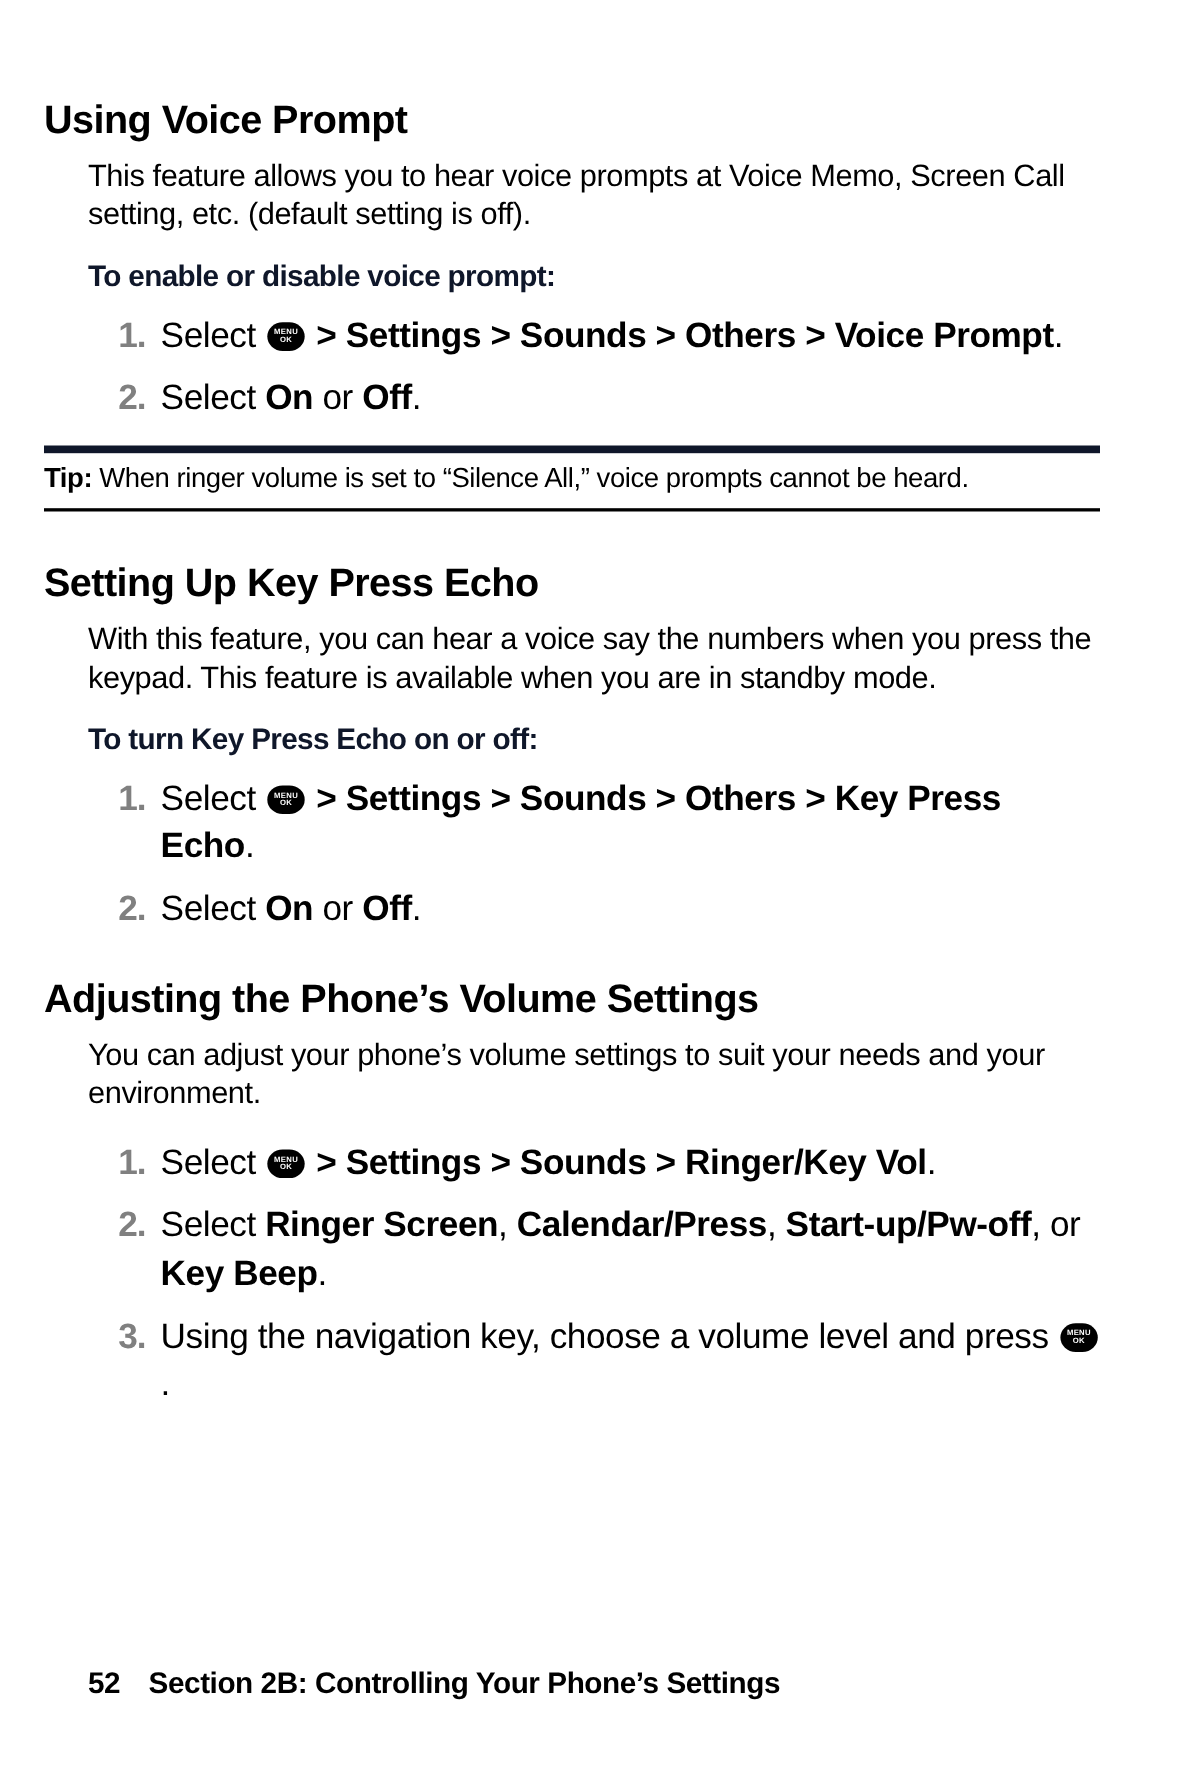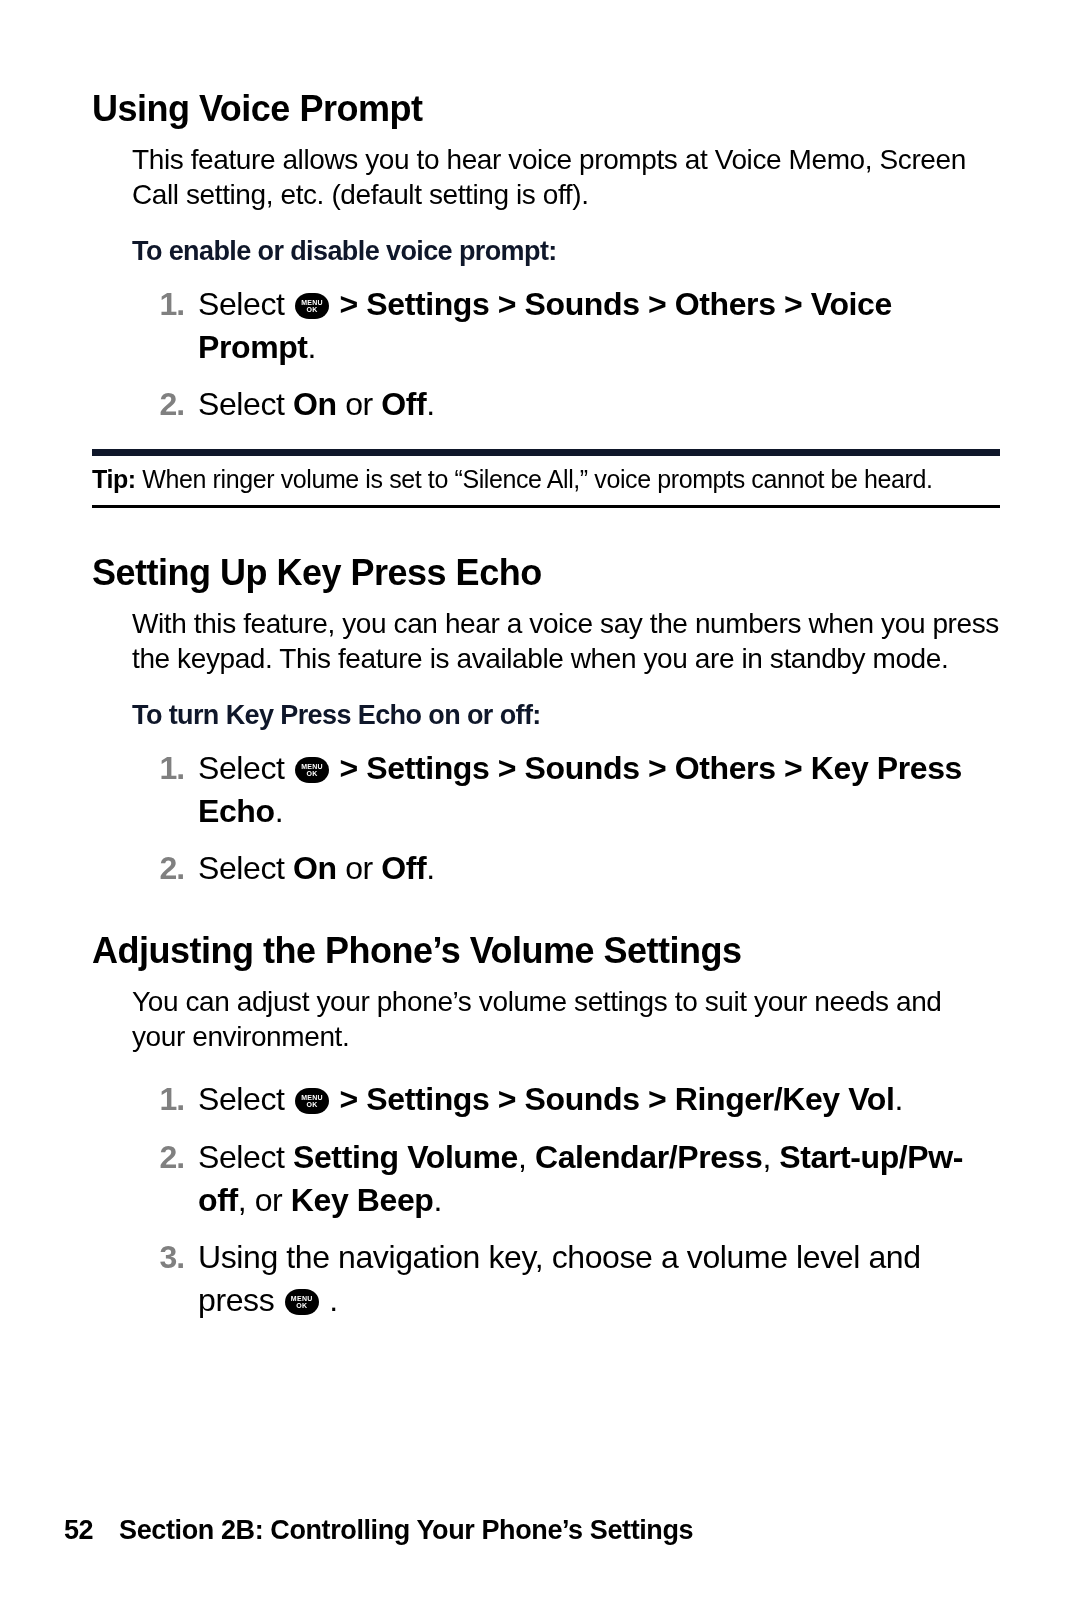--- a/index.html
+++ b/index.html
@@ -7,21 +7,21 @@
     padding: 0;
     background: #fff;
     font-family: "Myriad Pro", "Segoe UI", Arial, Helvetica, sans-serif;
     -webkit-font-smoothing: antialiased;
     color: #000;
   }
   .page {
     width: 1080px;
     height: 1620px;
     position: relative;
-    padding: 88px 80px 0 92px;
+    padding: 88px 80px 0 40px;
     box-sizing: border-box;
   }
   h2 {
     font-size: 36px;
     font-weight: 700;
     margin: 0 0 12px 0;
     letter-spacing: -0.5px;
   }
   .body-text {
     font-size: 28px;
@@ -86,21 +86,21 @@
     top: 6px;
     left: 0;
     right: 0;
     text-align: center;
     letter-spacing: 0.3px;
     font-family: Arial, sans-serif;
   }
   .footer {
     position: absolute;
     bottom: 74px;
-    left: 64px;
+    left: 80px;
     right: 80px;
     font-size: 27px;
     font-weight: 700;
     letter-spacing: -0.4px;
   }
   .footer .pageno {
     display: inline-block;
     width: 48px;
   }
 </style>
@@ -139,21 +139,21 @@
 
   <div class="section-gap"></div>
 
   <h2>Adjusting the Phone’s Volume Settings</h2>
   <p class="body-text">You can adjust your phone’s volume settings to suit your needs and your environment.</p>
   <ol>
     <li>
       <span>Select </span><span class="menu-icon"></span><b> &gt; Settings &gt; Sounds &gt; Ringer/Key Vol</b><span>.</span>
     </li>
     <li>
-      <span>Select </span><b>Setting Volume</b><span>, </span><b>Calendar/Press</b><span>, </span><b>Start-up/Pw-off</b><span>, or </span><b>Key Beep</b><span>.</span>
+      <span>Select </span><b>Ringer Screen</b><span>, </span><b>Calendar/Press</b><span>, </span><b>Start-up/Pw-off</b><span>, or </span><b>Key Beep</b><span>.</span>
     </li>
     <li>
       <span>Using the navigation key, choose a volume level and press </span><span class="menu-icon"></span><span> .</span>
     </li>
   </ol>
 
   <div class="footer">
     <span class="pageno">52</span>
     <span>Section 2B: Controlling Your Phone’s Settings</span>
   </div>

